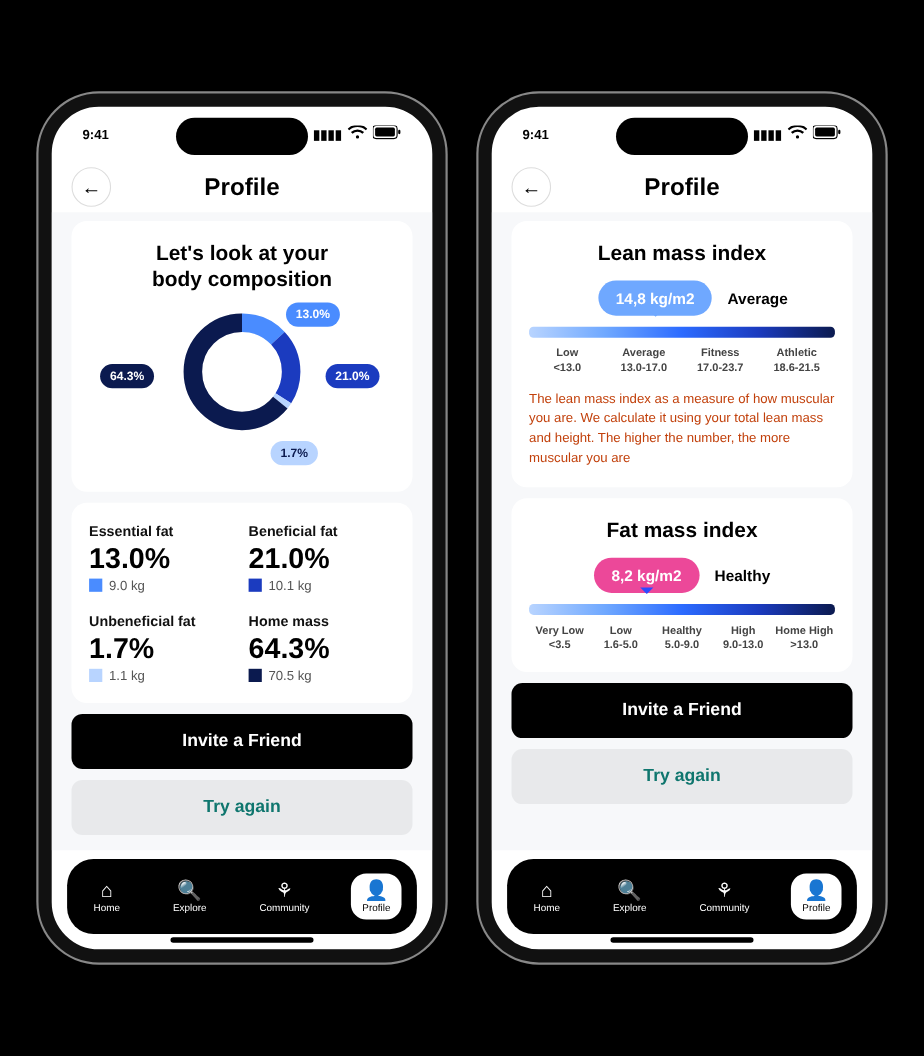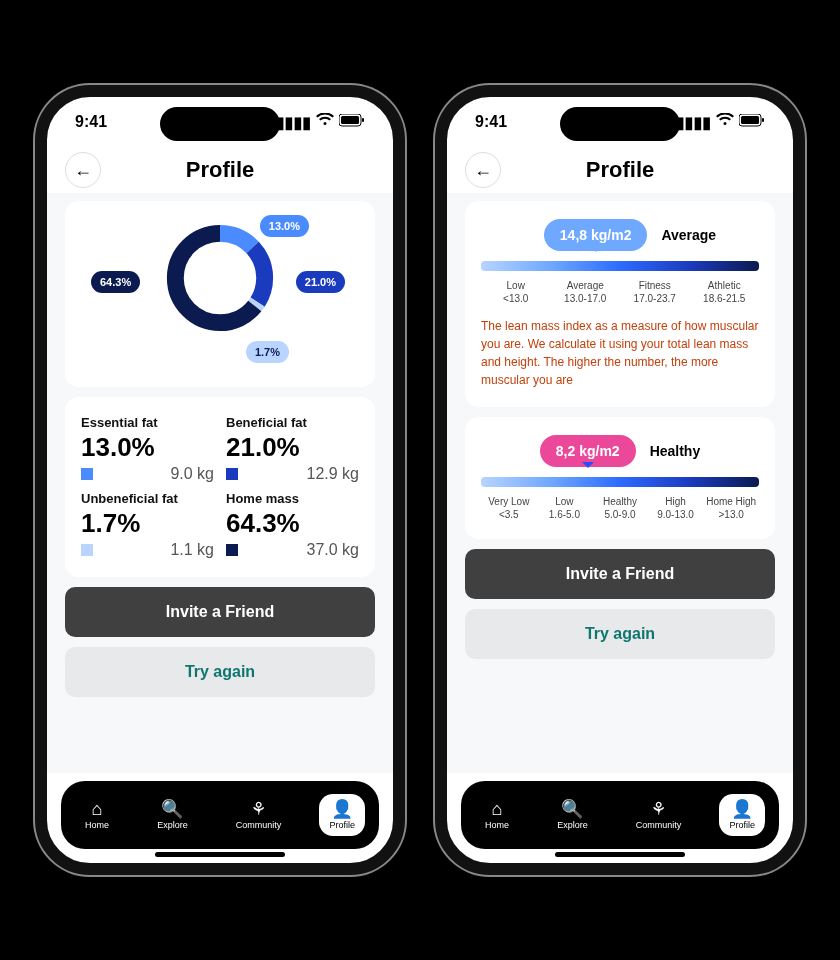--- a/index.html
+++ b/index.html
@@ -36,21 +36,21 @@
     border-radius: 20px;
     z-index: 10;
   }
   .status-bar {
     height: 50px;
     display: flex;
     justify-content: space-between;
     align-items: center;
     padding: 0 28px;
     font-weight: 600;
-    font-size: 16px;
+    font-size: 12px;
     gap: 24px;
   }
   .status-right { display: flex; gap: 5px; align-items: center; }
   .header {
     display: flex;
     align-items: center;
     justify-content: center;
     position: relative;
     padding: 10px 20px;
   }
@@ -94,34 +94,34 @@
     font-size:11px;
     font-weight:600;
     color:#fff;
     padding:5px 9px;
     border-radius:14px;
     white-space:nowrap;
   }
   .metrics {
     display: grid;
     grid-template-columns: 1fr 1fr;
-    gap: 8px 12px;
+    gap: 18px 12px;
   }
   .metric-label { font-size: 13px; font-weight:600; color:#111; }
   .metric-value { font-size: 26px; font-weight: 700; margin: 2px 0; }
-  .metric-sub { font-size: 16px; color:#555; display:flex; align-items:center; gap:6px;justify-content:space-between;}
+  .metric-sub { font-size: 12px; color:#555; display:flex; align-items:center; gap:6px;}
   .swatch { width:12px; height:12px; display:inline-block;}
   .btn {
     border-radius: 10px;
     padding: 16px;
     text-align: center;
     font-weight: 600;
     font-size: 16px;
   }
-  .btn-primary { background:#404040; color:#fff; }
+  .btn-primary { background:#000000; color:#fff; }
   .btn-secondary { background:#e8e9eb; color:#0f766e; }
   .tabbar {
     margin: 8px 14px 14px;
     background:#000;
     border-radius: 24px;
     height: 68px;
     display:flex;
     justify-content:space-around;
     align-items:center;
   }
@@ -184,21 +184,21 @@
     background:linear-gradient(90deg,#b8d4ff 0%,#6fa8ff 25%,#2c6bff 50%,#1b3bbf 75%,#0b1a4f 100%);
     margin:6px 0 8px;
   }
   .ticks{
     display:flex;
     justify-content:space-between;
     font-size:10px;
     color:#444;
     text-align:center;
   }
-  .tick{ display:flex; flex-direction:column; line-height:1.3; flex:1;}
+  .tick{ display:flex; flex-direction:column; line-height:1.3; flex:1;font-weight:bold;}
   .desc{ font-size:12px; color:#c2410c; margin-top:12px; line-height:1.5;}
 </style>
 </head>
 <body>
 
 <div class="phone">
   <div class="notch"></div>
   <div class="status-bar">
     <span>9:41</span>
     <span class="status-right">
@@ -219,20 +219,22 @@
   </div>
   <div class="header">
     <div class="back-btn">
       <span>←</span>
     </div>
     <div class="title">Profile</div>
   </div>
 
   <div class="content">
     <div class="card">
+      <div class="card-title" style="white-space:pre-line;">Let's look at your
+body composition</div>
       <div class="donut-wrap">
         <div class="donut">
           <svg width="118" height="118" viewBox="0 0 42 42">
             <circle cx="21" cy="21" r="15.9" fill="none" stroke="#eee" stroke-width="6"></circle>
             <circle cx="21" cy="21" r="15.9" fill="none" stroke="#4a8cff" stroke-width="6" stroke-dasharray="13 87" stroke-dashoffset="0"></circle>
             <circle cx="21" cy="21" r="15.9" fill="none" stroke="#1b3bbf" stroke-width="6" stroke-dasharray="21 79" stroke-dashoffset="-13"></circle>
             <circle cx="21" cy="21" r="15.9" fill="none" stroke="#b8d4ff" stroke-width="6" stroke-dasharray="1.7 98.3" stroke-dashoffset="-34"></circle>
             <circle cx="21" cy="21" r="15.9" fill="none" stroke="#0b1a4f" stroke-width="6" stroke-dasharray="64.3 35.7" stroke-dashoffset="-35.7"></circle>
           </svg>
         </div>
@@ -250,37 +252,37 @@
         <div class="metric-sub">
             <span class="swatch" style="background:#4a8cff"></span>
             <span>9.0 kg</span>
           </div>
       </div>
       <div>
         <div class="metric-label">Beneficial fat</div>
         <div class="metric-value">21.0%</div>
         <div class="metric-sub">
             <span class="swatch" style="background:#1b3bbf"></span>
-            <span>12.9 kg</span>
+            <span>10.1 kg</span>
           </div>
       </div>
       <div>
         <div class="metric-label">Unbeneficial fat</div>
         <div class="metric-value">1.7%</div>
         <div class="metric-sub">
             <span class="swatch" style="background:#b8d4ff"></span>
             <span>1.1 kg</span>
           </div>
       </div>
       <div>
         <div class="metric-label">Home mass</div>
         <div class="metric-value">64.3%</div>
         <div class="metric-sub">
             <span class="swatch" style="background:#0b1a4f"></span>
-            <span>37.0 kg</span>
+            <span>70.5 kg</span>
           </div>
       </div>
     </div>
 
     <div class="btn btn-primary">Invite a Friend</div>
     <div class="btn btn-secondary">Try again</div>
   </div>
 
   <div class="tabbar">
     <div class="tab">
@@ -325,20 +327,21 @@
   </div>
   <div class="header">
     <div class="back-btn">
       <span>←</span>
     </div>
     <div class="title">Profile</div>
   </div>
 
   <div class="content">
     <div class="card">
+      <div class="card-title">Lean mass index</div>
       <div class="scale-row">
         <span class="bubble light" style="margin-left:20px;">14,8 kg/m2</span>
         <span class="scale-label">Average</span>
       </div>
       <div class="grad-bar"></div>
       <div class="ticks">
         <div class="tick">
             <span>Low</span>
             <span>&lt;13.0</span>
           </div>
@@ -352,20 +355,21 @@
           </div>
         <div class="tick">
             <span>Athletic</span>
             <span>18.6-21.5</span>
           </div>
       </div>
       <div class="desc">The lean mass index as a measure of how muscular you are. We calculate it using your total lean mass and height. The higher the number, the more muscular you are</div>
     </div>
 
     <div class="card">
+      <div class="card-title">Fat mass index</div>
       <div class="scale-row">
         <span class="bubble">8,2 kg/m2</span>
         <span class="scale-label">Healthy</span>
       </div>
       <div class="grad-bar"></div>
       <div class="ticks">
         <div class="tick">
             <span>Very Low</span>
             <span>&lt;3.5</span>
           </div>

